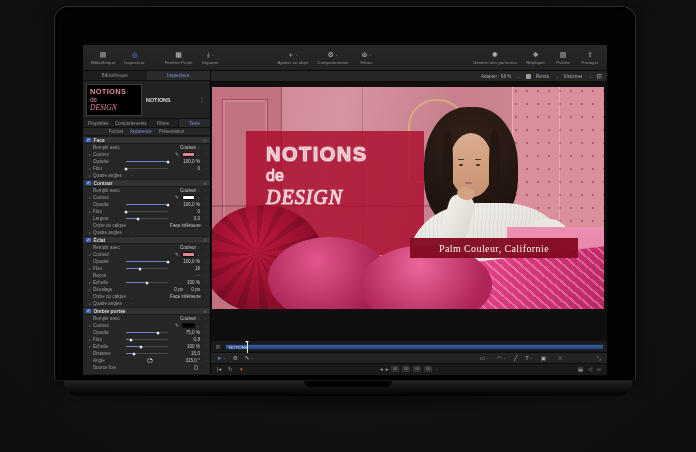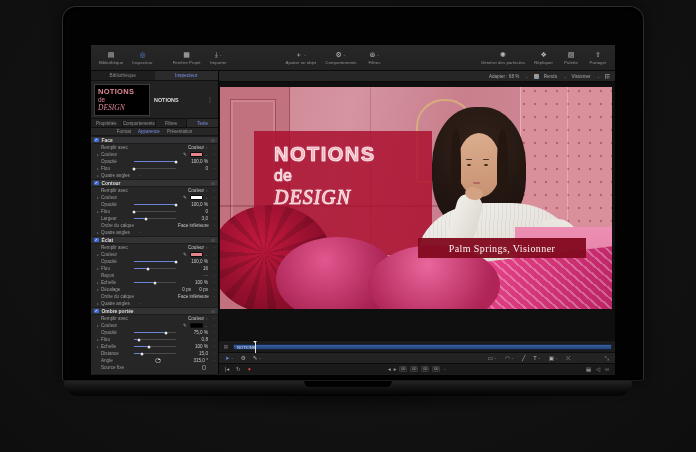--- a/index.html
+++ b/index.html
@@ -2,21 +2,21 @@
 <html><head>
 <meta charset="utf-8">
 <style>
   * { margin:0; padding:0; box-sizing:border-box; }
   html,body { width:696px; height:452px; background:#141415; overflow:hidden;
               font-family:"Liberation Sans", sans-serif; }
   .stage { position:relative; width:696px; height:452px;
            background:radial-gradient(ellipse at 50% 40%, #19191b 0%, #121213 60%, #0e0e0f 100%); }
 
   
-  .laptop-screen { position:absolute; left:62px; top:6px; width:582px; height:375px;
+  .laptop-screen { position:absolute; left:54px; top:6px; width:582px; height:375px;
     background:#020203; border:1px solid #2c2c2e; border-bottom-color:#1a1a1b;
     border-radius:14px 14px 3px 3px; box-shadow:0 0 18px rgba(0,0,0,.6), inset 0 0 0 2px #000;padding-left:16px; }
   .laptop-base { position:absolute; left:64px; top:381px; width:568px; height:15px;
     background:linear-gradient(#232325, #0a0a0b 70%, #040405); border-radius:2px 2px 16px 16px; }
   .base-notch { width:88px; height:6px; margin:0 auto; background:#010101; border-radius:0 0 9px 9px; }
   .base-shadow { position:absolute; left:88px; top:394px; width:520px; height:22px;
     background:radial-gradient(ellipse at 50% 0%, rgba(0,0,0,.55), transparent 70%); }
 
   
   .app { position:absolute; left:28px; top:38px; width:524px; height:330px;
@@ -611,21 +611,21 @@
               <div class="w-arm"></div>
               <div class="w-hand"></div>
 
               <div class="v-bed"></div>
               <div class="v-sheet"></div>
               <div class="v-pillow"></div>
               <div class="v-cush1"></div>
               <div class="v-cush2"></div>
 
               <div class="v-banner">
-                <span>Palm Springs, Visionner</span>
+                <span>Palm Couleur, Californie</span>
               </div>
             </div>
           </div>
 
           <div class="mini-tl">
             <div class="mt-gut">▤</div>
             <div class="mt-area">
               <div class="mt-bar">NOTIONS</div>
               <div class="mt-ph"></div>
             </div>

